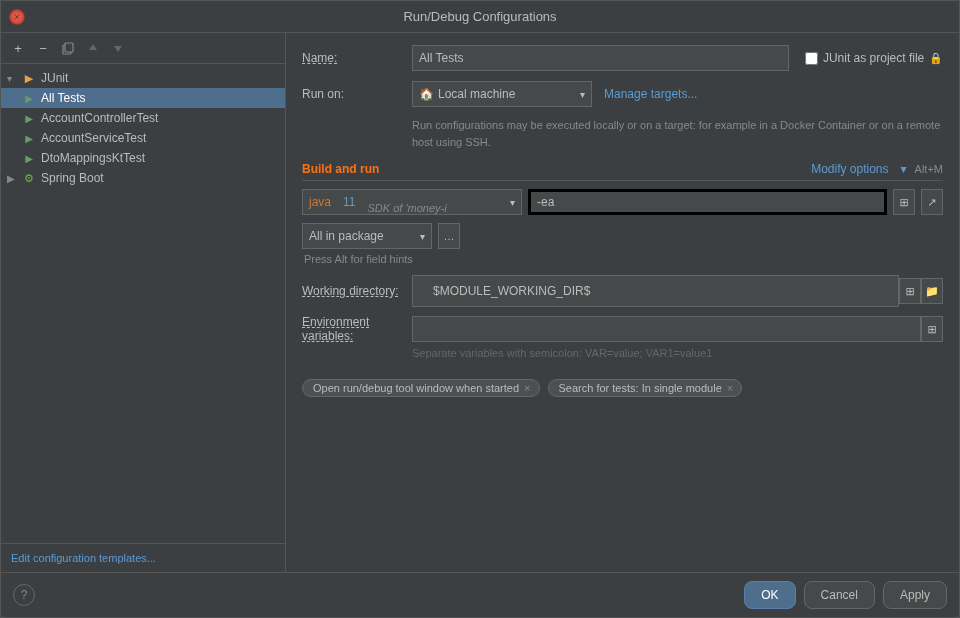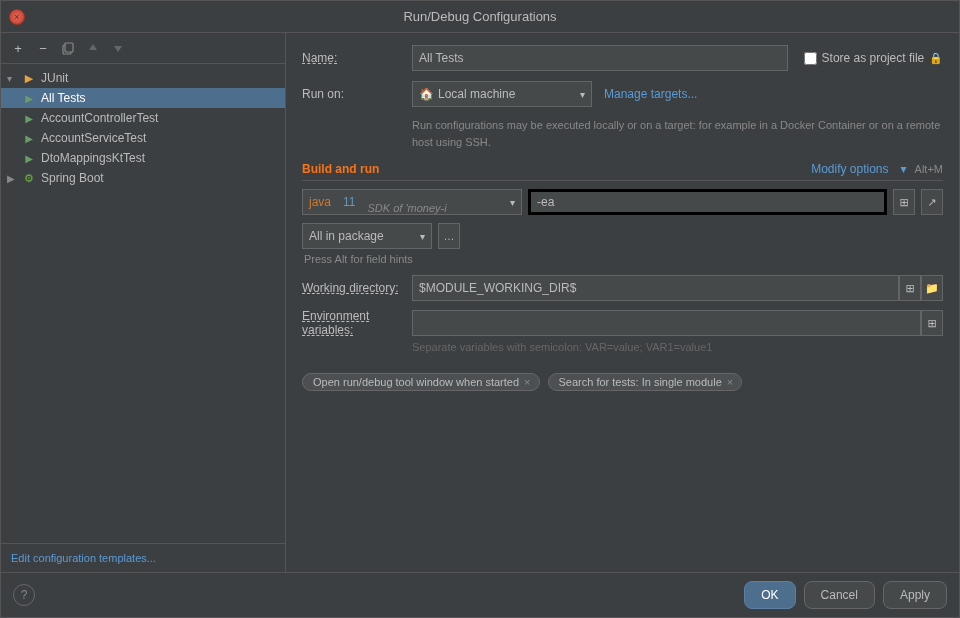--- a/index.html
+++ b/index.html
@@ -331,23 +331,23 @@
       display: flex;
       align-items: center;
       margin-bottom: 8px;
     }
 
     .working-dir-input {
       flex: 1;
       background: #45494a;
       border: 1px solid #646566;
       color: #bbbbbb;
-      padding: 3px 6px;
-      font-size: 12px;
-      height: 26px;
+      padding: 3px 20px;
+      font-size: 12px;
+      height: 32px;
       outline: none;
     }
 
     .env-row {
       display: flex;
       align-items: center;
       margin-bottom: 4px;
     }
 
     .env-input {
@@ -522,21 +522,21 @@
       <div class="edit-templates">Edit configuration templates...</div>
     </div>
 
     <div class="right-panel">
 
       <div class="form-row">
         <span class="form-label underline">Name:</span>
         <input class="name-input" type="text" value="All Tests" style="">
         <div class="store-project">
           <input type="checkbox" style="">
-          <span>Store as project file</span>
+          <span>JUnit as project file</span>
           <span style="color:#888; font-size:11px;">🔒</span>
         </div>
       </div>
 
       <div class="form-row">
         <span class="form-label">Run on:</span>
         <div class="machine-dropdown">
           <span style="font-size:12px;">🏠</span>
           <span>Local machine</span>
           <span class="arrow">▾</span>

